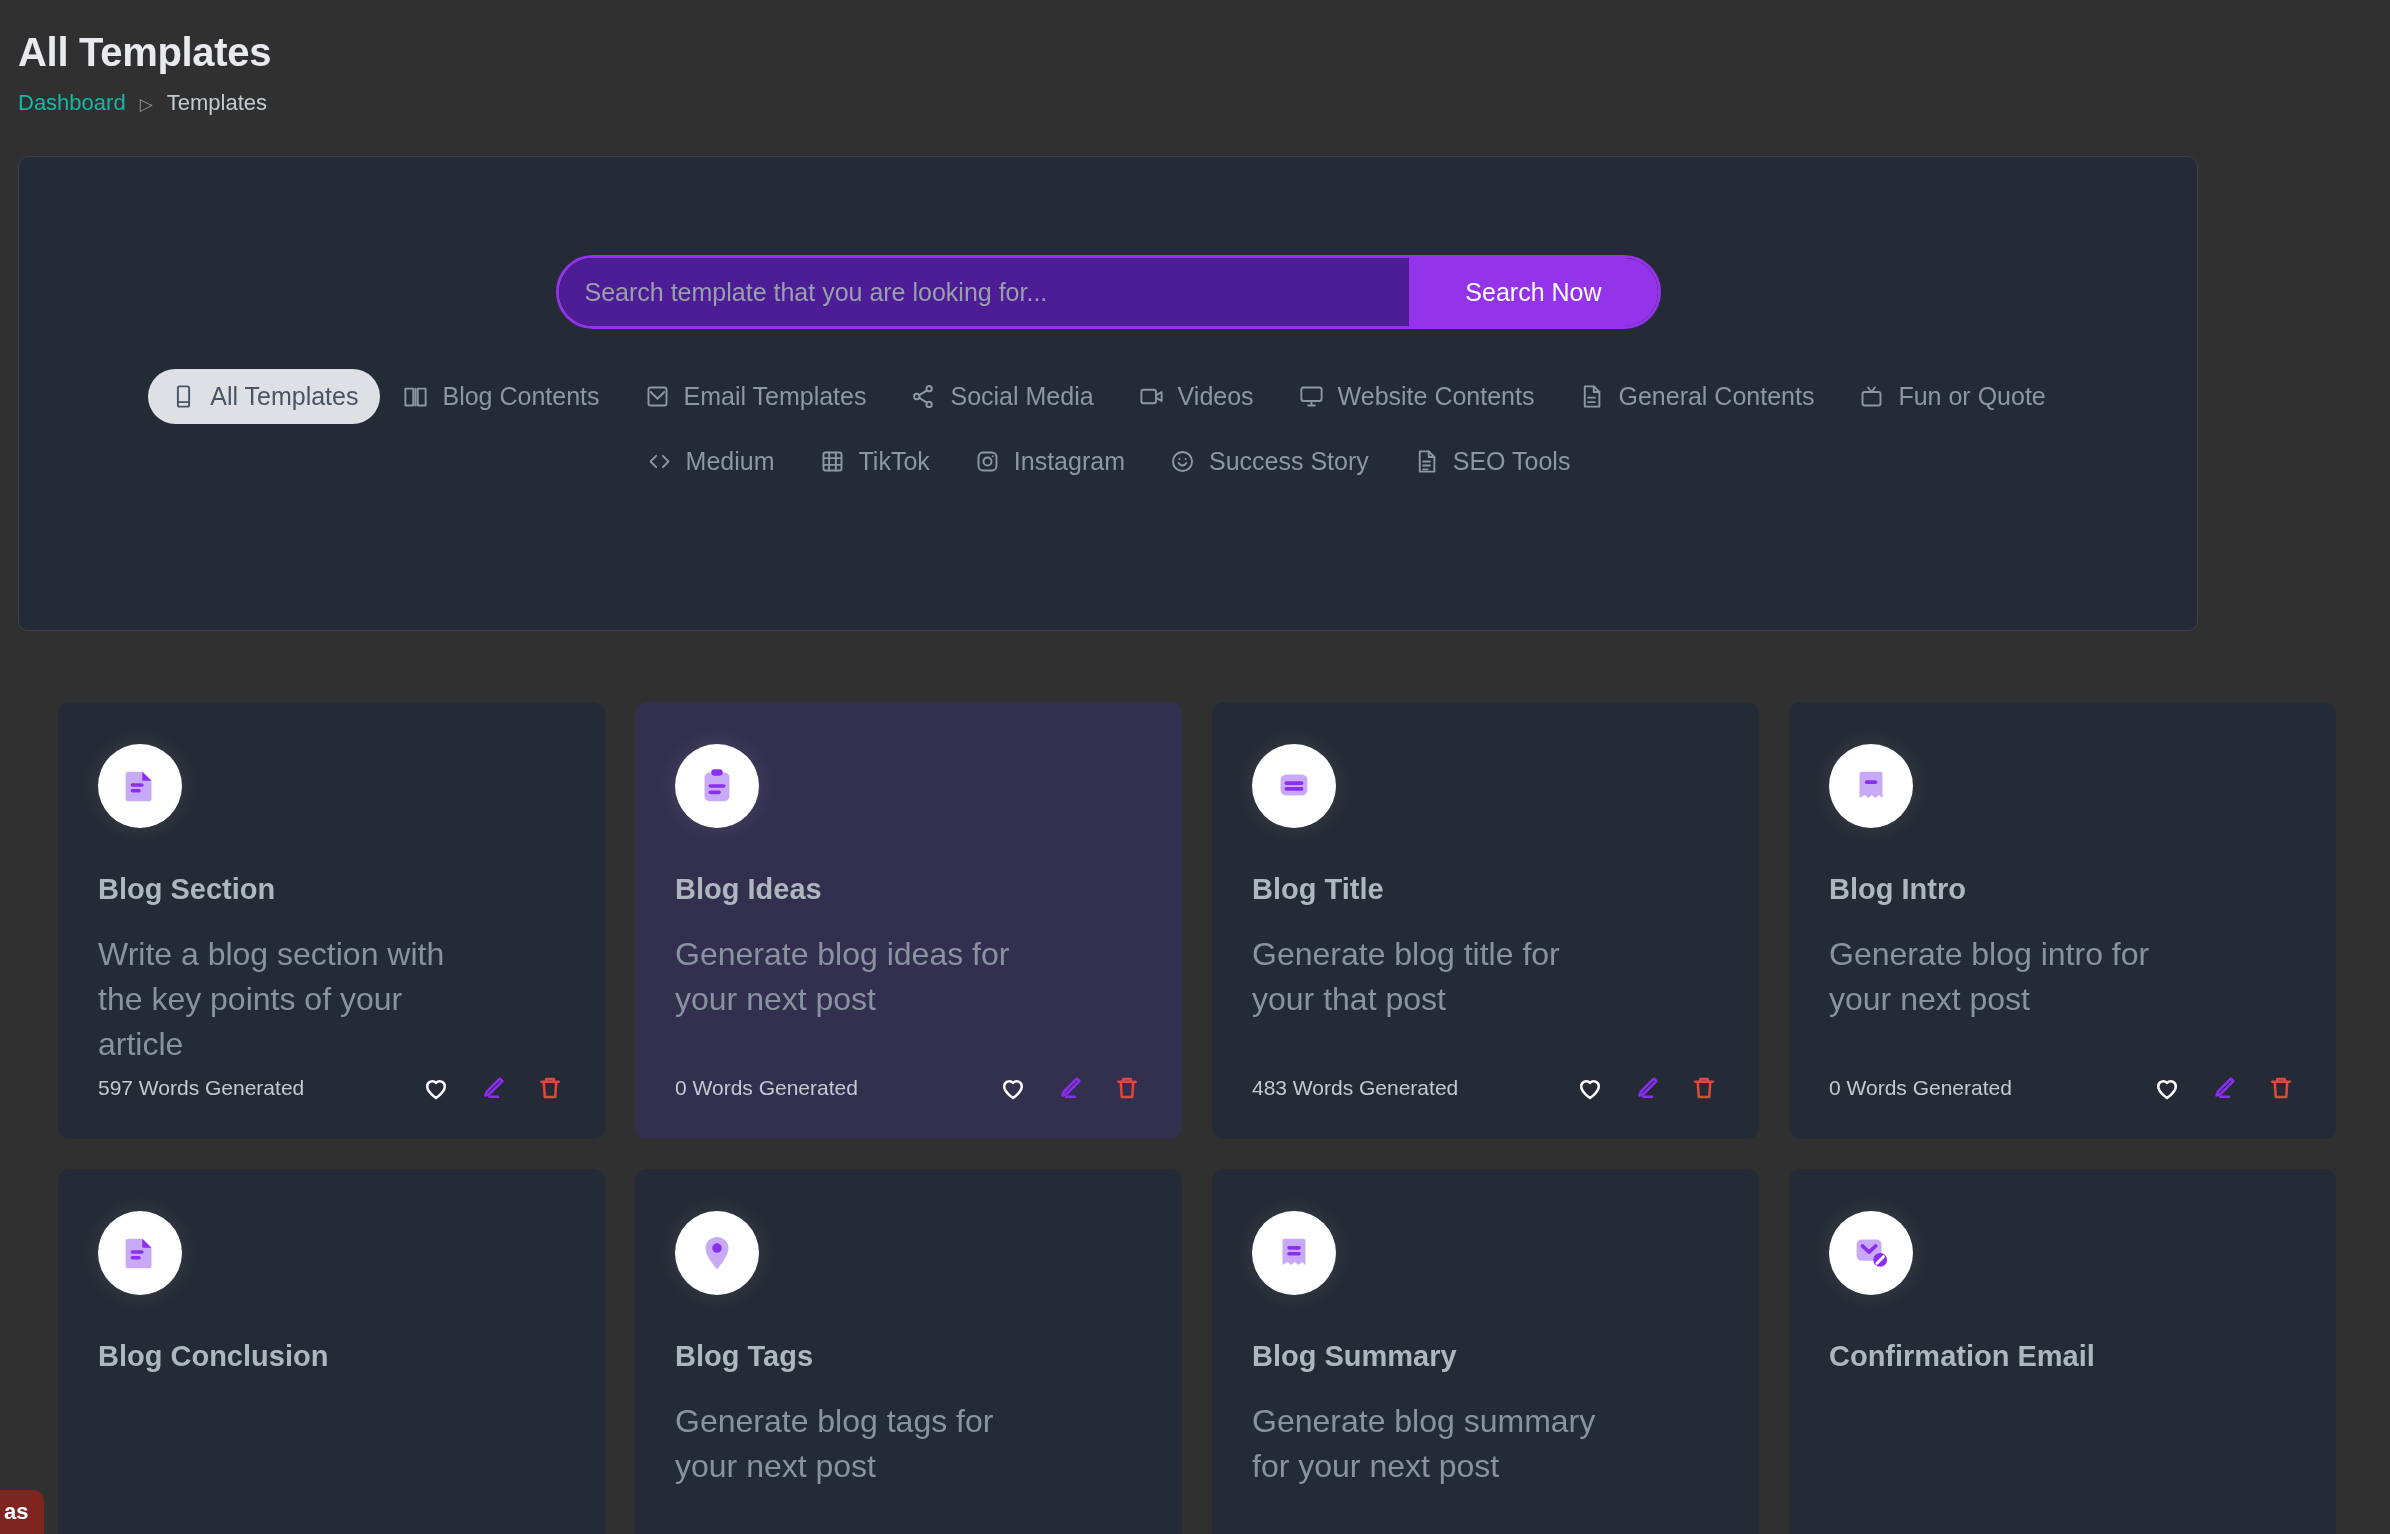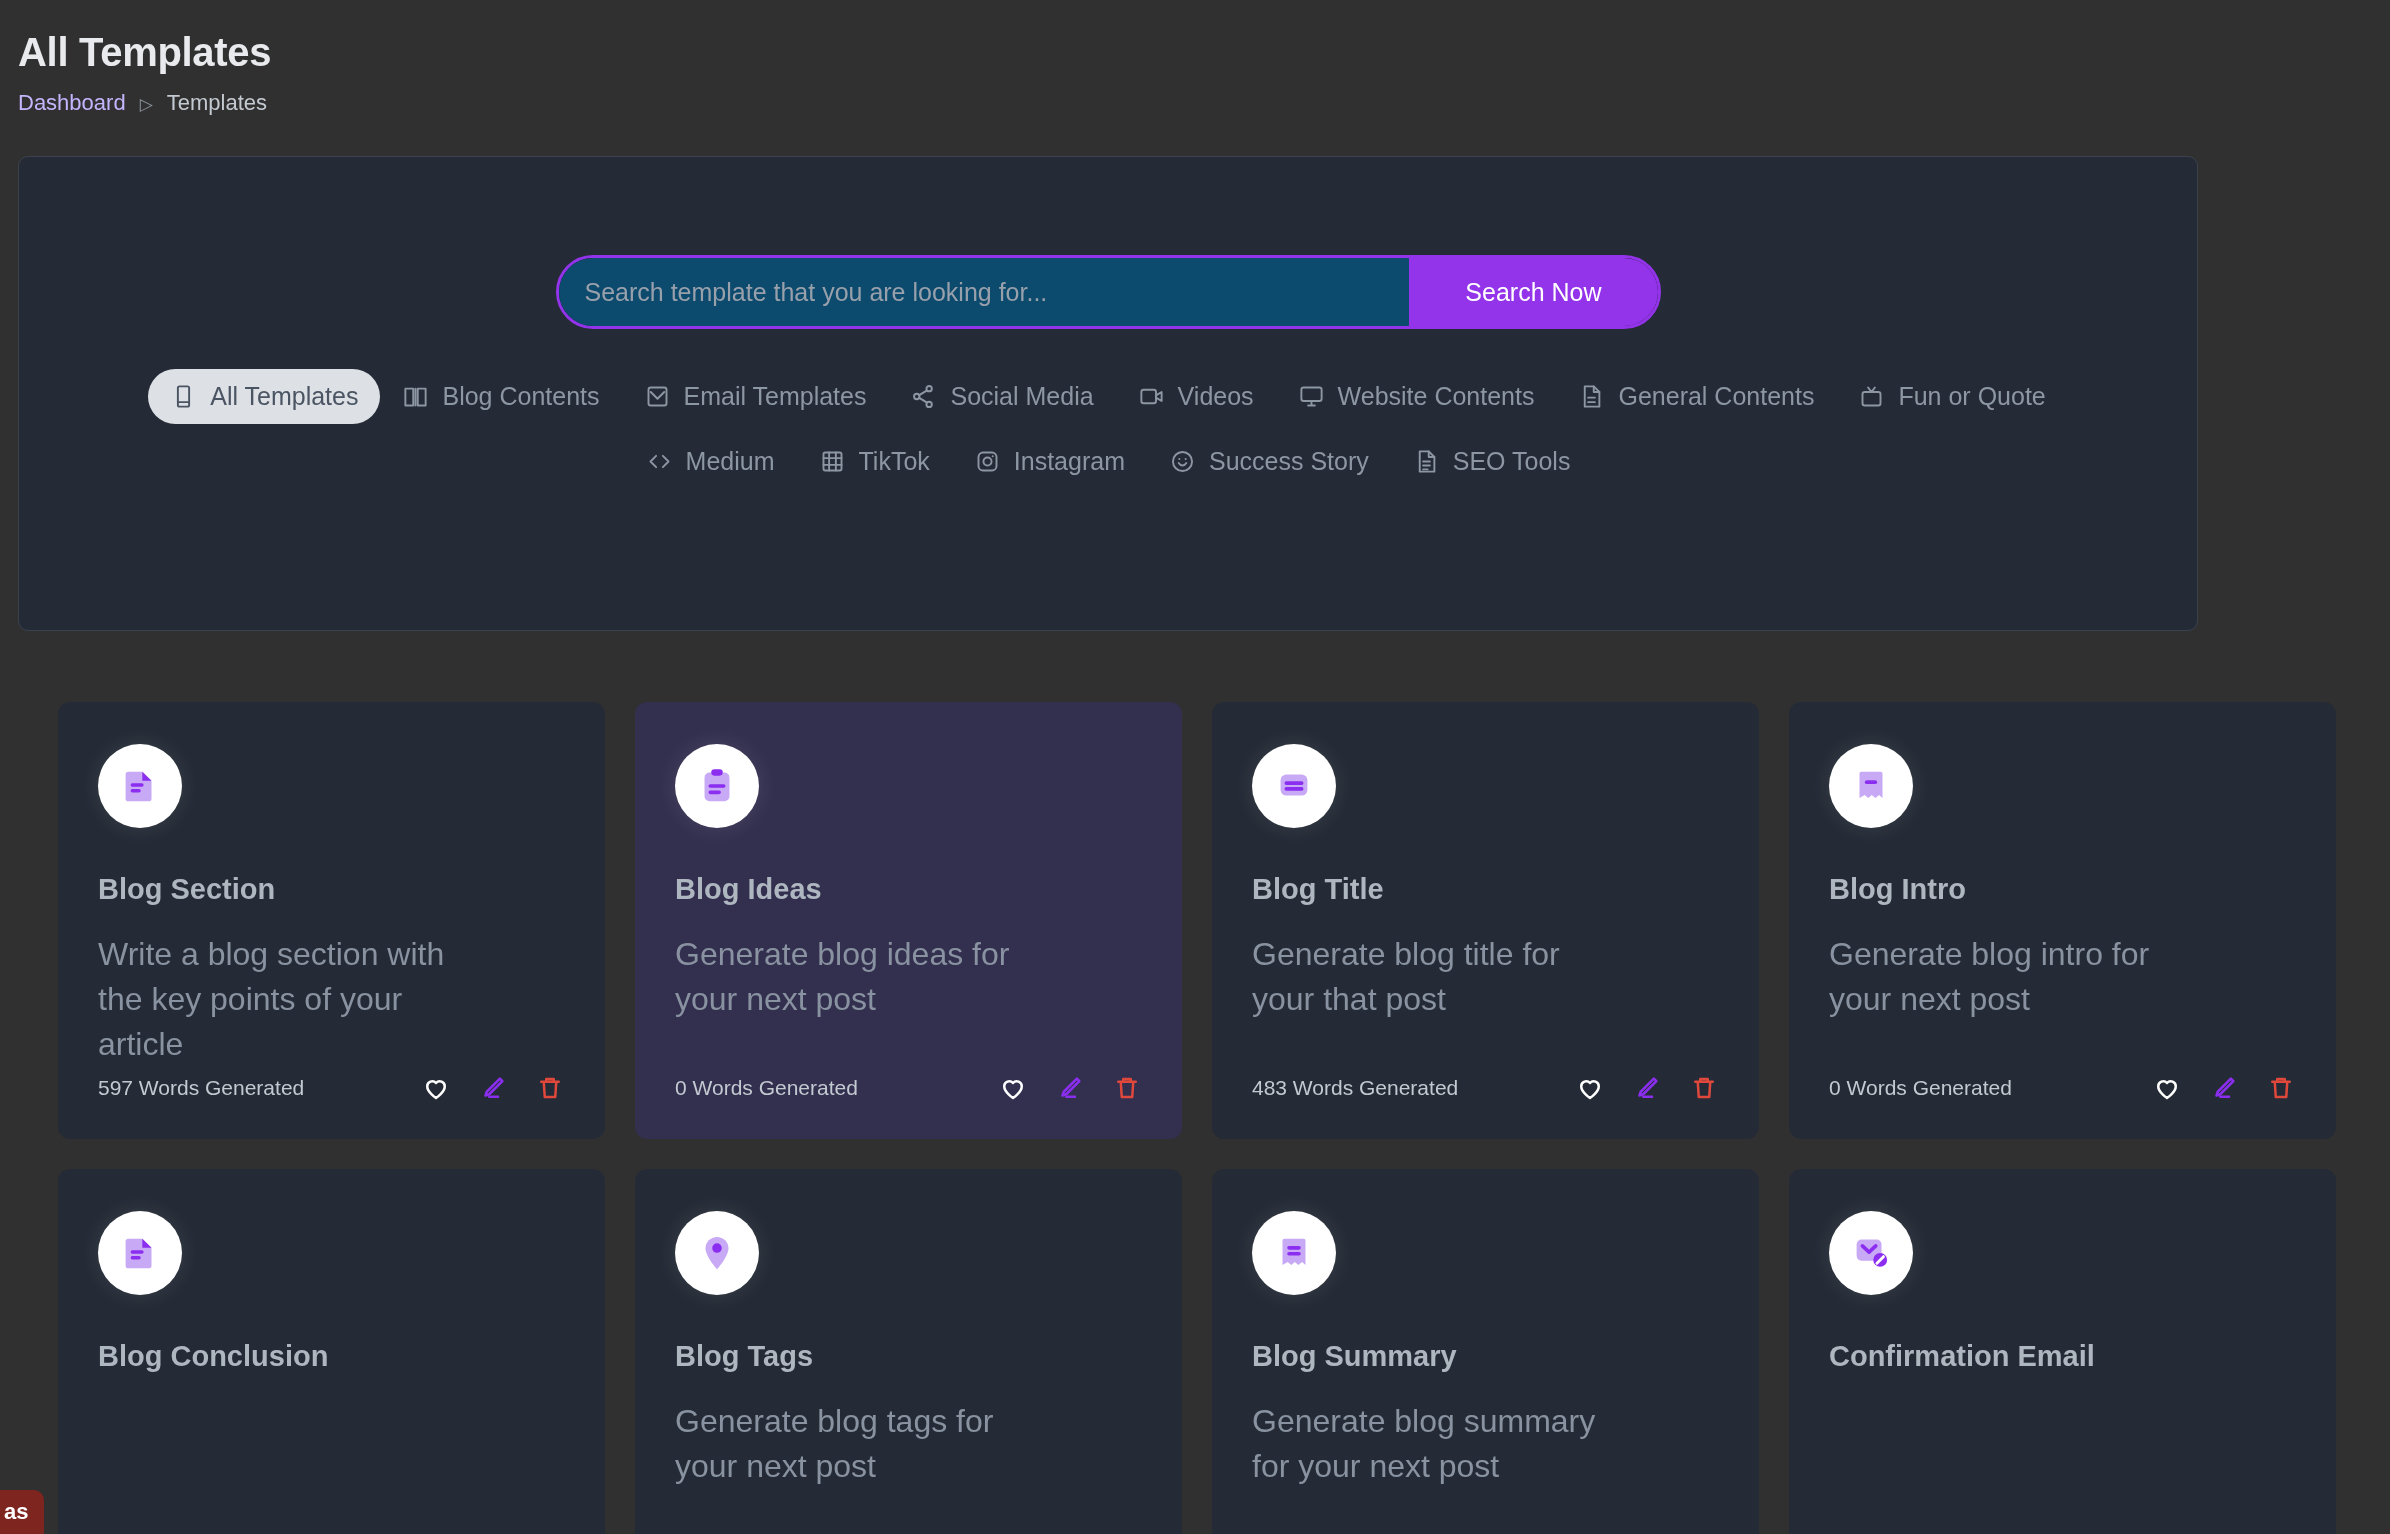--- a/index.html
+++ b/index.html
@@ -14,21 +14,21 @@
   
   .page-header { padding: 28px 0 0 18px; }
   .page-title {
     font-size: 40px; font-weight: 700; color: #e8eaed;
     letter-spacing: -0.3px; line-height: 1.2;
   }
   .breadcrumb {
     margin-top: 14px; display: flex; align-items: center; gap: 14px;
     font-size: 22px; color: #9aa3ad;
   }
-  .breadcrumb .crumb-link { color: #c4b5fd; text-align: center; }
+  .breadcrumb .crumb-link { color: #14b8a6; text-align: center; }
   .breadcrumb .crumb-sep {
     color: #8d959e; font-size: 17px; line-height: 1;
     display: inline-block; transform: translateY(1px);
   }
   .breadcrumb .crumb-current { color: #c4cad1; }
 
   
   .search-panel {
     margin: 40px 18px 0 18px;
     background: #252b36;
@@ -41,21 +41,21 @@
   .search-bar {
     display: flex; align-items: stretch;
     width: 1105px; height: 74px;
     border: 3px solid #9333ea;
     border-radius: 38px;
     overflow: hidden;
     background: #1c2029;
   }
   .search-input {
     flex: 1; border: none; outline: none;
-    background: #0c4a6e;
+    background: #4c1d95;
     color: #e4e6eb;
     font-family: "Liberation Sans", sans-serif;
     font-size: 25px;
     padding: 0 26px;
   }
   .search-input::placeholder { color: #98a0ab; }
   .search-submit {
     border: none; cursor: pointer;
     background: #9333ea; color: #ffffff;
     font-family: "Liberation Sans", sans-serif;

